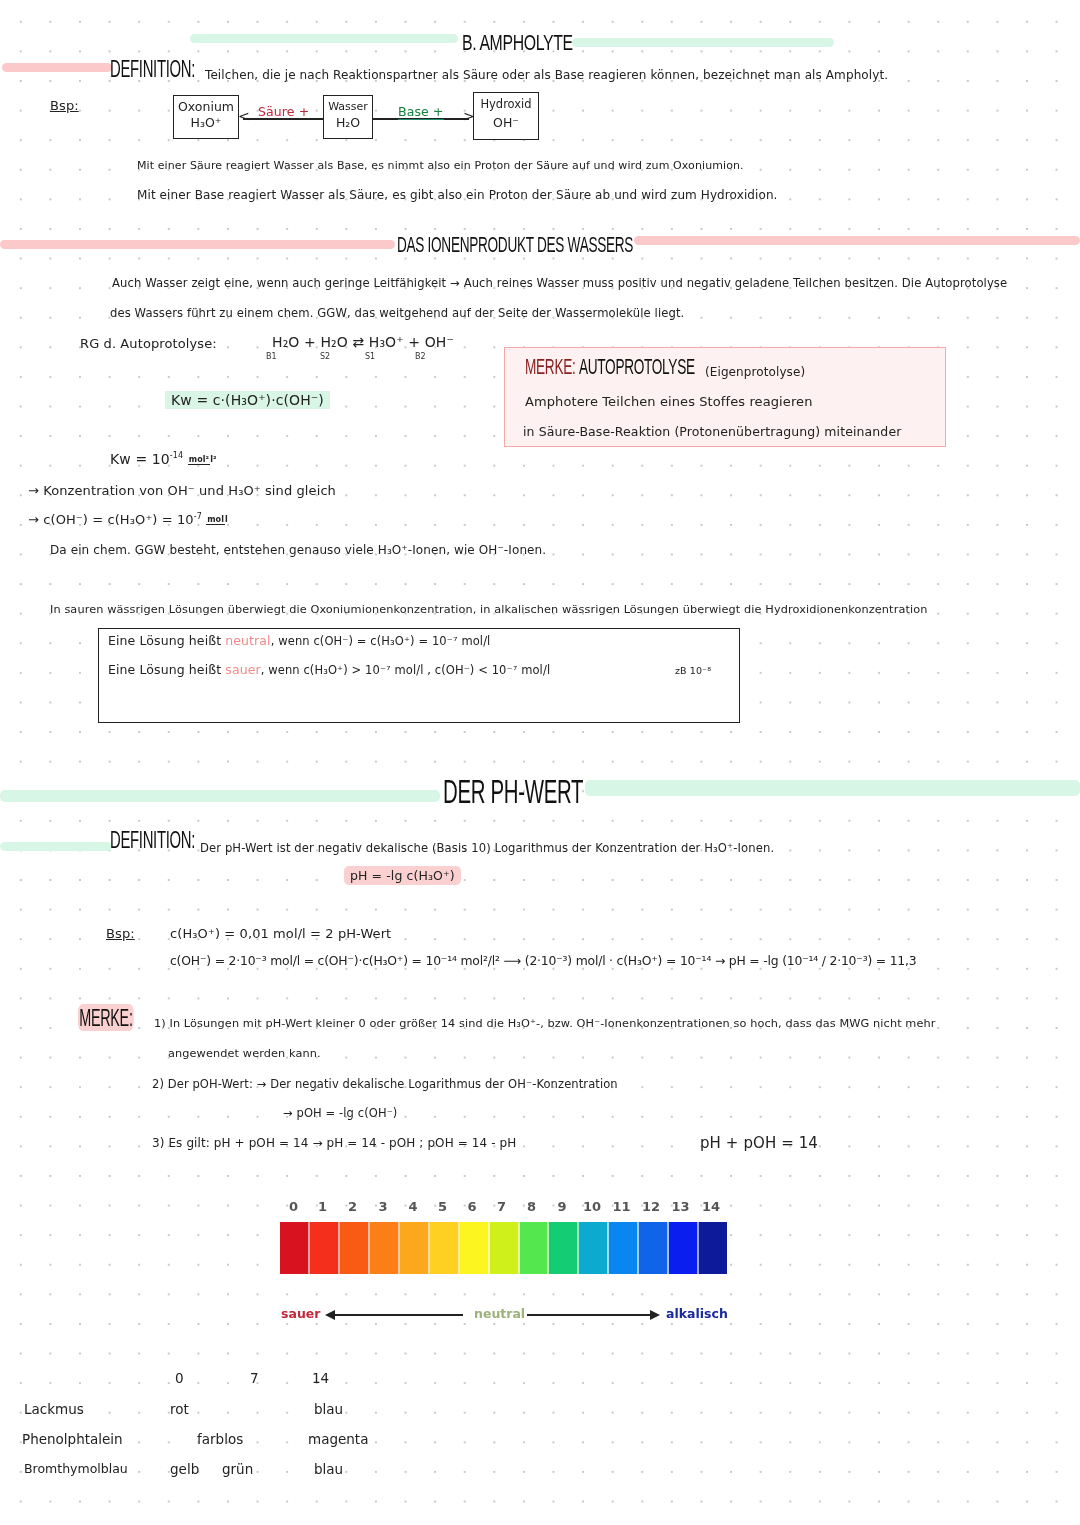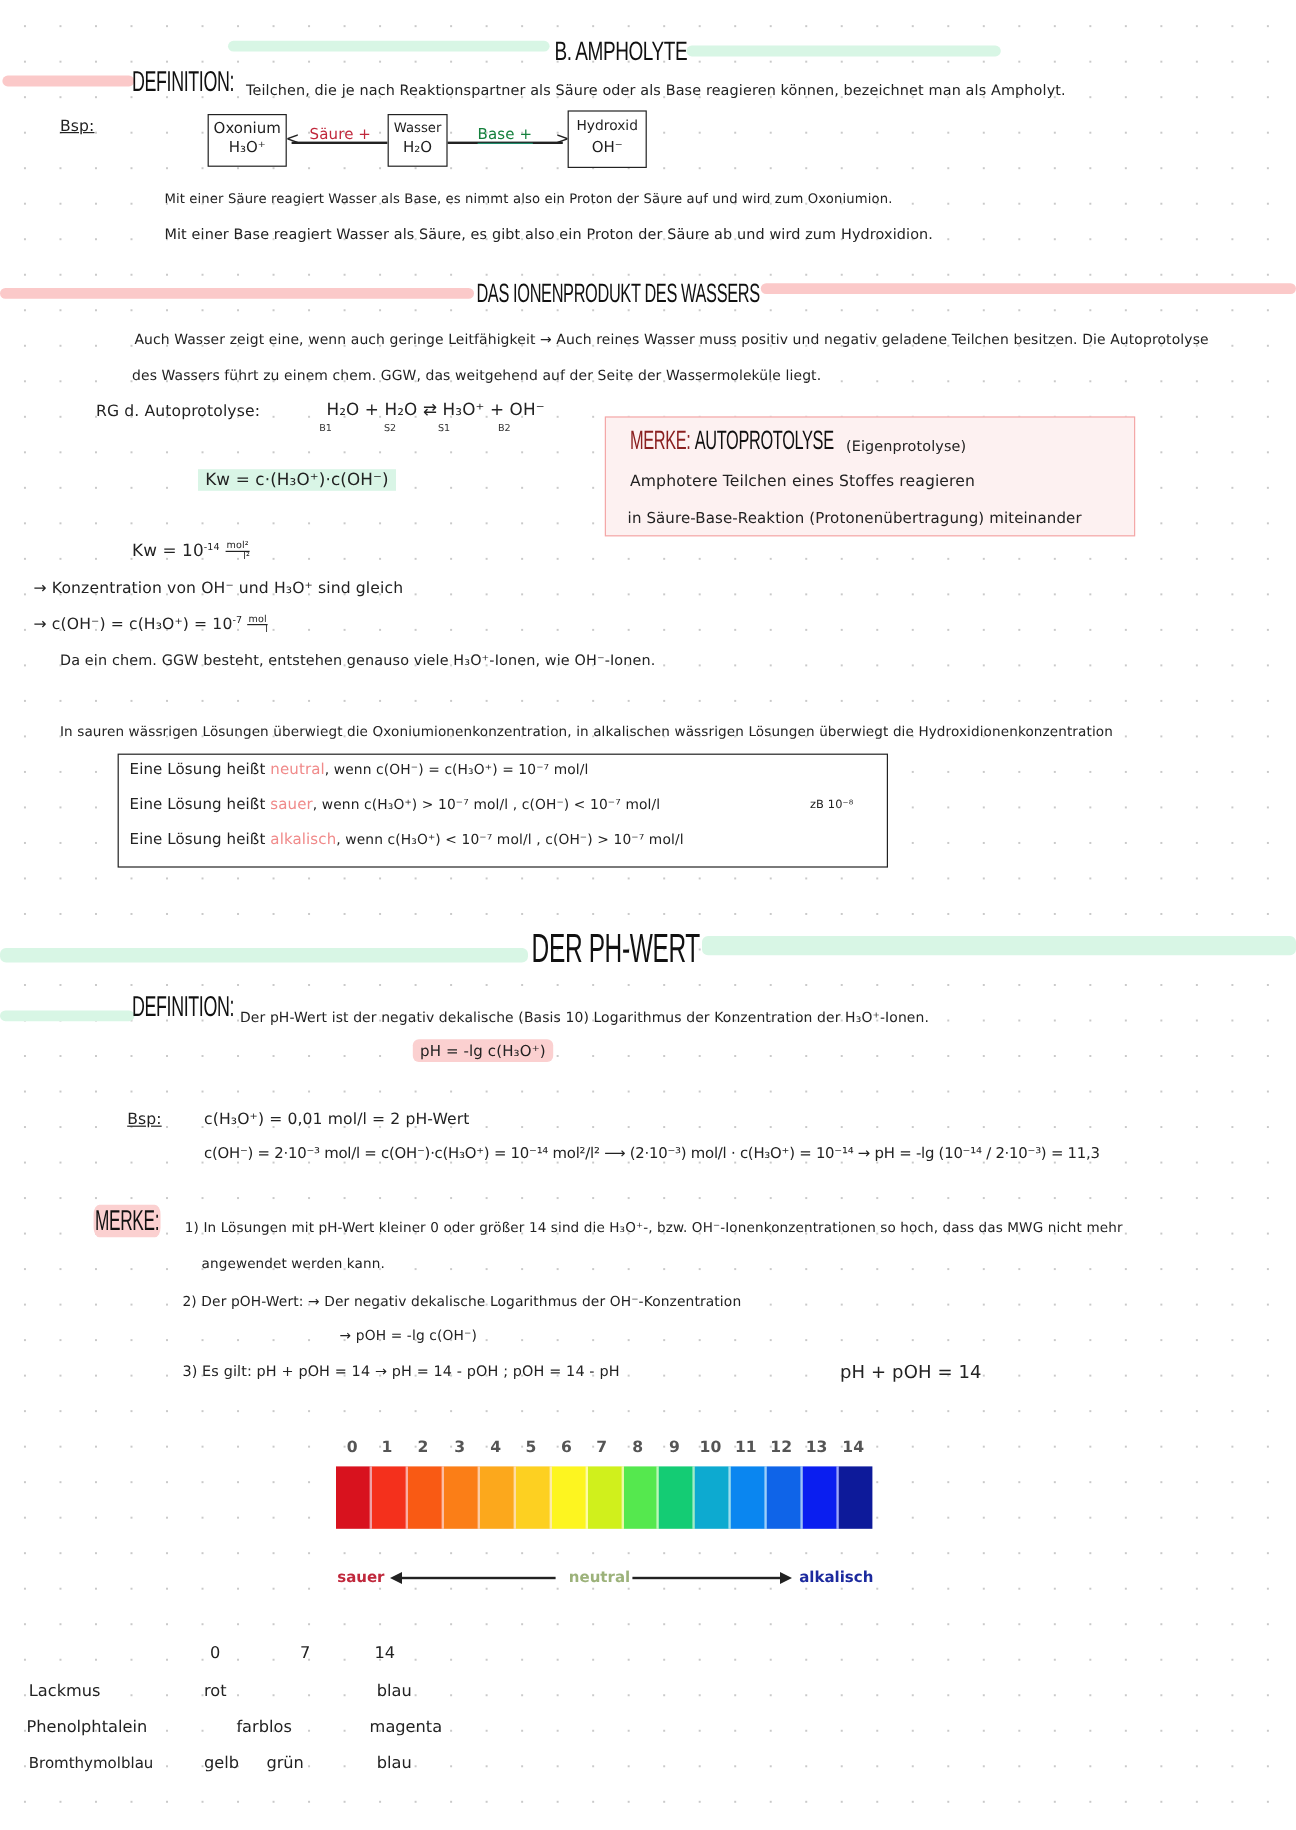--- a/index.html
+++ b/index.html
@@ -20,21 +20,21 @@
     transform-origin: left top; letter-spacing: -0.5px;
   }
   .hl-green { background: #d9f5e6; }
   .hl-pink { background: #fbd0d0; }
   .bar { position: absolute; height: 9px; border-radius: 5px; }
   .bar.green { background: #d8f6e5; }
   .bar.pink { background: #fbc9c9; }
   .box { position: absolute; border: 1.5px solid #222; background: #fff; text-align: center; font-size: 12.5px; line-height: 16px; }
   .arrow-line { position: absolute; height: 1.5px; background: #222; }
   .sup { font-size: 8px; vertical-align: super; }
-  .frac { display: inline-flex; flex-direction: column; font-size: 8px; line-height: 8px; vertical-align: middle; text-align: right; }
+  .frac { display: inline-flex; font-size: 8px; line-height: 8px; vertical-align: middle; text-align: right; font-weight: bold; }
   .frac .num { border-bottom: 1px solid #222; padding: 0 1px; }
   .pinktxt { color: #f08a8a; }
   .redtxt { color: #c0283c; }
   .greentxt { color: #15803d; text-decoration: underline; }
   .merke-box { position: absolute; border: 1.5px solid #f4a8a8; background: #fdf1f1; }
   .ph-scale { position: absolute; display: flex; }
   .ph-cell { height: 52px; border-right: 2px solid rgba(255,255,255,0.6); }
   .ph-labels { position: absolute; display: flex; }
   .ph-label { font-family: "DejaVu Sans", sans-serif; font-weight: bold; font-size: 13px; color: #555; text-align: center; }
   .scale-txt { font-family: "DejaVu Sans", sans-serif; font-weight: bold; font-size: 12.5px; position: absolute; }
@@ -128,24 +128,20 @@
 <div class="abs" style="left:98px;top:628px;width:640px;height:93px;border:1.5px solid #222;background:#fff;">
   <div class="abs hand" style="left:9px;top:4px;">
     <span>Eine Lösung heißt</span>
     <span class="pinktxt">neutral</span><span style="font-size:11.5px;">, wenn c(OH⁻) = c(H₃O⁺) = 10⁻⁷ mol/l</span>
   </div>
   <div class="abs hand" style="left:9px;top:33px;">
     <span>Eine Lösung heißt</span>
     <span class="pinktxt">sauer</span><span style="font-size:11.5px;">, wenn c(H₃O⁺) &gt; 10⁻⁷ mol/l , c(OH⁻) &lt; 10⁻⁷ mol/l</span>
   </div>
   <div class="abs hand" style="left:576px;top:36px;font-size:9.5px;">zB 10⁻⁸</div>
-  <div class="abs hand" style="left:9px;top:62px;">
-    <span>Eine Lösung heißt</span>
-    <span class="pinktxt">alkalisch</span><span style="font-size:11.5px;">, wenn c(H₃O⁺) &lt; 10⁻⁷ mol/l , c(OH⁻) &gt; 10⁻⁷ mol/l</span>
-  </div>
 </div>
 
 <div class="bar green" style="left:0px;top:790px;width:440px;height:12px;"></div>
 <div class="bar green" style="left:585px;top:780px;width:495px;height:16px;"></div>
 <div class="abs title" style="left:443px;top:772px;font-size:34px;transform:scaleX(0.6);">DER PH-WERT</div>
 
 <div class="bar green" style="left:0px;top:842px;width:112px;"></div>
 <div class="abs title" style="left:110px;top:826px;font-size:24px;transform:scaleX(0.62);">DEFINITION:</div>
 <div class="abs hand" style="left:200px;top:841px;font-size:11.6px;">Der pH-Wert ist der negativ dekalische (Basis 10) Logarithmus der Konzentration der H₃O⁺-Ionen.</div>
 

